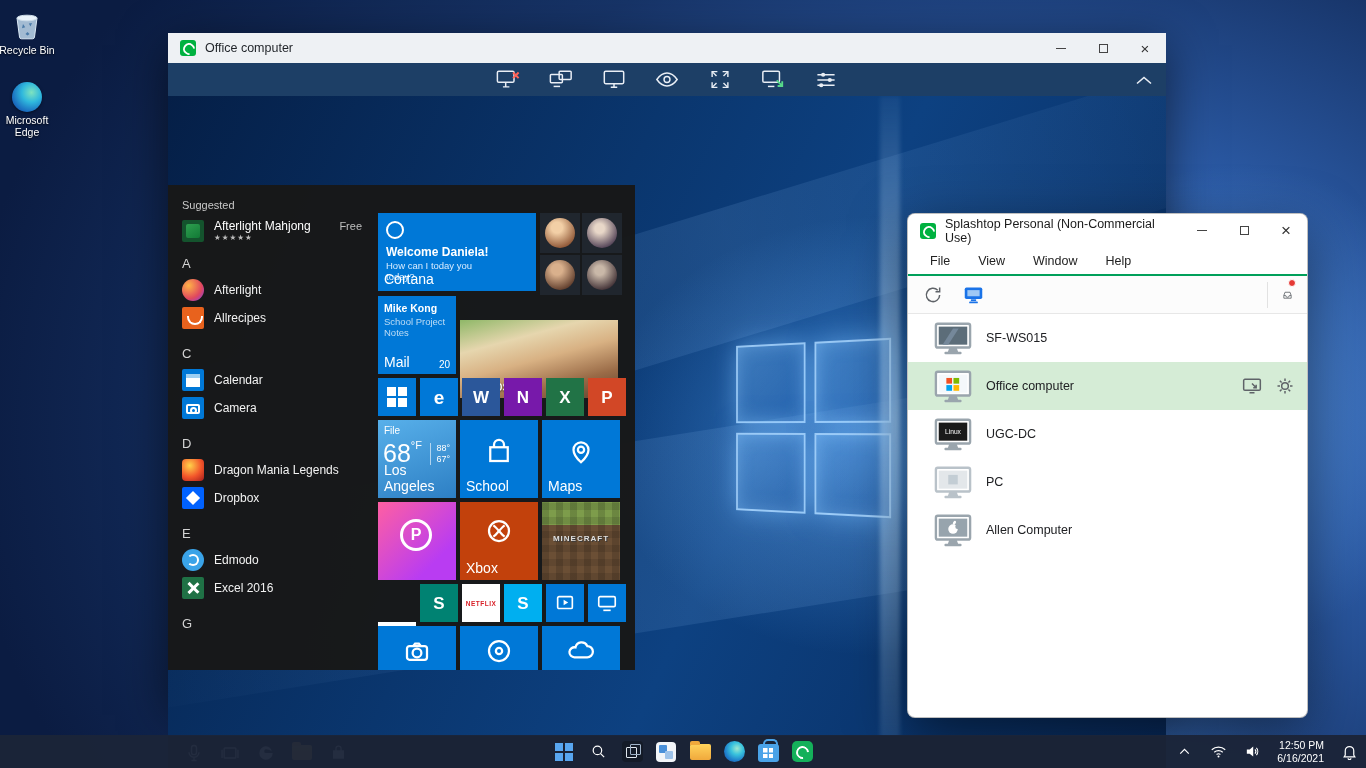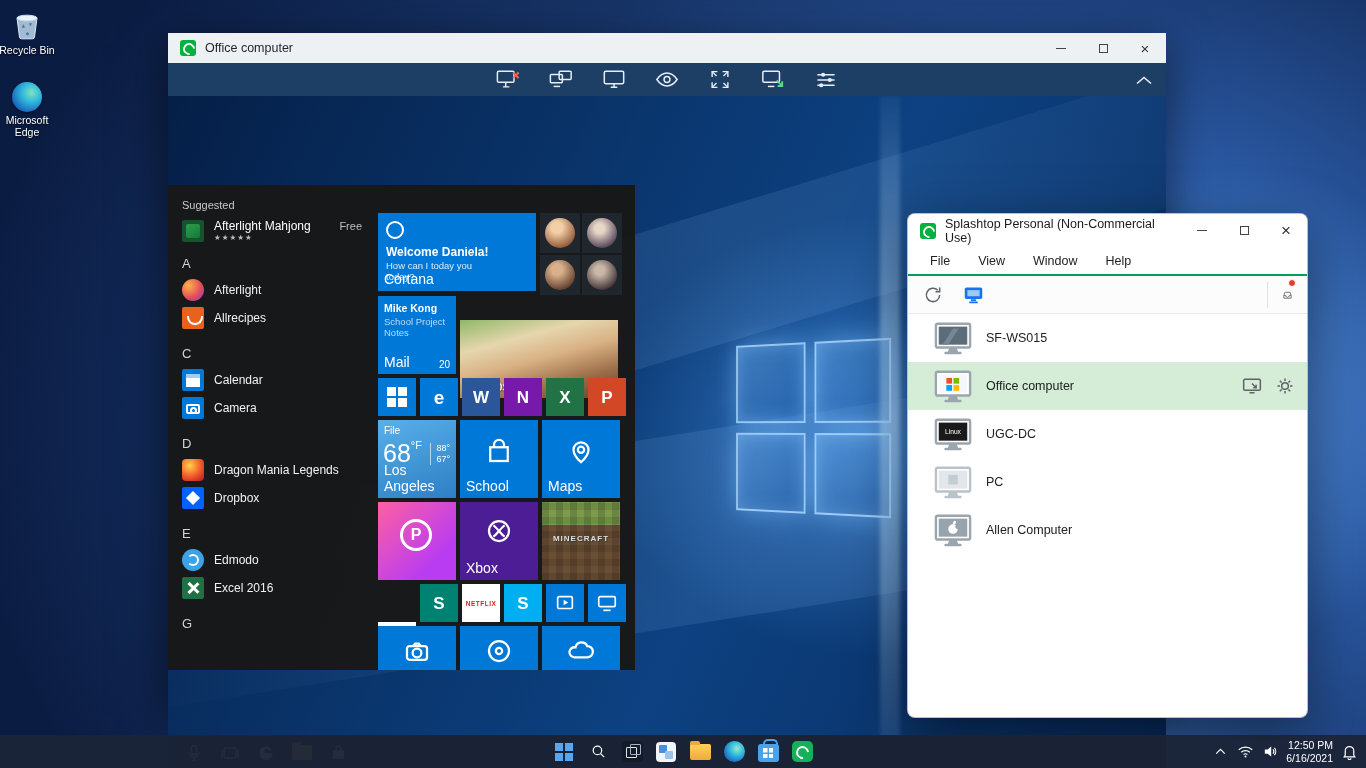--- a/index.html
+++ b/index.html
@@ -119,21 +119,21 @@
  background:linear-gradient(#fff,#fff) 0 0/9px 9px no-repeat,linear-gradient(#fff,#fff) 11px 0/9px 9px no-repeat,
  linear-gradient(#fff,#fff) 0 11px/9px 9px no-repeat,linear-gradient(#fff,#fff) 11px 11px/9px 9px no-repeat;}
 .weather{background:linear-gradient(160deg,#58b0ea,#2d7fc4);}
 .w-cond{position:absolute;left:6px;top:5px;font-size:10px;}
 .w-temp{position:absolute;left:5px;top:19px;font-size:25px;font-weight:300;}
 .w-unit{font-size:11px;vertical-align:top;}
 .w-hl{position:absolute;right:6px;top:23px;font-size:9px;text-align:right;line-height:11px;border-left:1px solid rgba(255,255,255,.6);padding-left:5px;}
 .picsart{background:linear-gradient(135deg,#ff5fa2,#b93cf2 75%);}
 .pa-ring{position:absolute;left:22px;top:17px;width:32px;height:32px;border:3px solid #fff;border-radius:50%;
  display:flex;align-items:center;justify-content:center;font-size:16px;font-weight:bold;color:#fff;}
-.xbox{background:#4c1d95;padding-left:16px;}
+.xbox{background:#c2410c;padding-left:16px;}
 .minecraft{background:
  repeating-linear-gradient(90deg, rgba(0,0,0,.14) 0 7px, transparent 7px 14px),
  repeating-linear-gradient(0deg, rgba(0,0,0,.1) 0 7px, transparent 7px 14px),
  linear-gradient(#7d9c4b 0 30%, #6b4f35 30%);}
 .mc-label{position:absolute;left:0;right:0;top:32px;text-align:center;font-size:8px;font-weight:bold;
  color:#dedede;letter-spacing:1px;text-shadow:1px 1px 0 #3a3a3a;}
 .edu{background:#fff;position:relative;}
 .edu i{position:absolute;left:8px;top:6px;width:22px;height:14px;background:#cc2027;border-radius:2px;}
 .edu b{position:absolute;left:0;right:0;bottom:4px;text-align:center;font-size:6px;color:#cc2027;font-weight:normal;}
 .sway{background:#008272;}.skype{background:#00aff0;}
@@ -193,21 +193,21 @@
  background:radial-gradient(circle at 62% 36%, #9fe8cf 0%, #39c3dd 32%, #1f7ecb 65%, #15459a 100%);}
 .splash11{width:21px;height:21px;border-radius:5px;background:#14b05a;position:relative;}
 .splash11::after{content:"";position:absolute;left:4.5px;top:4.5px;width:9px;height:9px;border-radius:50%;
  border:2.6px solid #fff;border-right-color:transparent;transform:rotate(40deg);}
 .store11{width:21px;height:18px;border-radius:3px;background:#4aa3e8;position:relative;margin-top:3px;}
 .store11::before{content:"";position:absolute;left:5px;top:-5px;width:11px;height:7px;border:2px solid #4aa3e8;
  border-bottom:none;border-radius:5px 5px 0 0;}
 .store11::after{content:"";position:absolute;left:5.5px;top:4px;width:10px;height:10px;
  background:linear-gradient(#fff,#fff) 0 0/4.5px 4.5px no-repeat,linear-gradient(#fff,#fff) 5.5px 0/4.5px 4.5px no-repeat,
  linear-gradient(#fff,#fff) 0 5.5px/4.5px 4.5px no-repeat,linear-gradient(#fff,#fff) 5.5px 5.5px/4.5px 4.5px no-repeat;}
-.tb11-right{margin-left:auto;display:flex;align-items:center;gap:7px;padding-right:8px;height:100%;}
+.tb11-right{margin-left:auto;display:flex;align-items:center;gap:16px;padding-right:8px;height:100%;}
 .tray-ic{width:18px;height:18px;display:flex;align-items:center;justify-content:center;cursor:pointer;}
 .tray-svg{fill:none;stroke:#fff;stroke-width:1.7;width:17px;height:17px;}
 .clock{text-align:right;color:#fff;font-size:10.5px;line-height:12.5px;cursor:pointer;}
 .w10-svg text,.mon text{font-family:"Liberation Sans",sans-serif;}
 </style>
 </head>
 <body>
 
 <div class="screen">
   <div class="petal petal1"></div>

